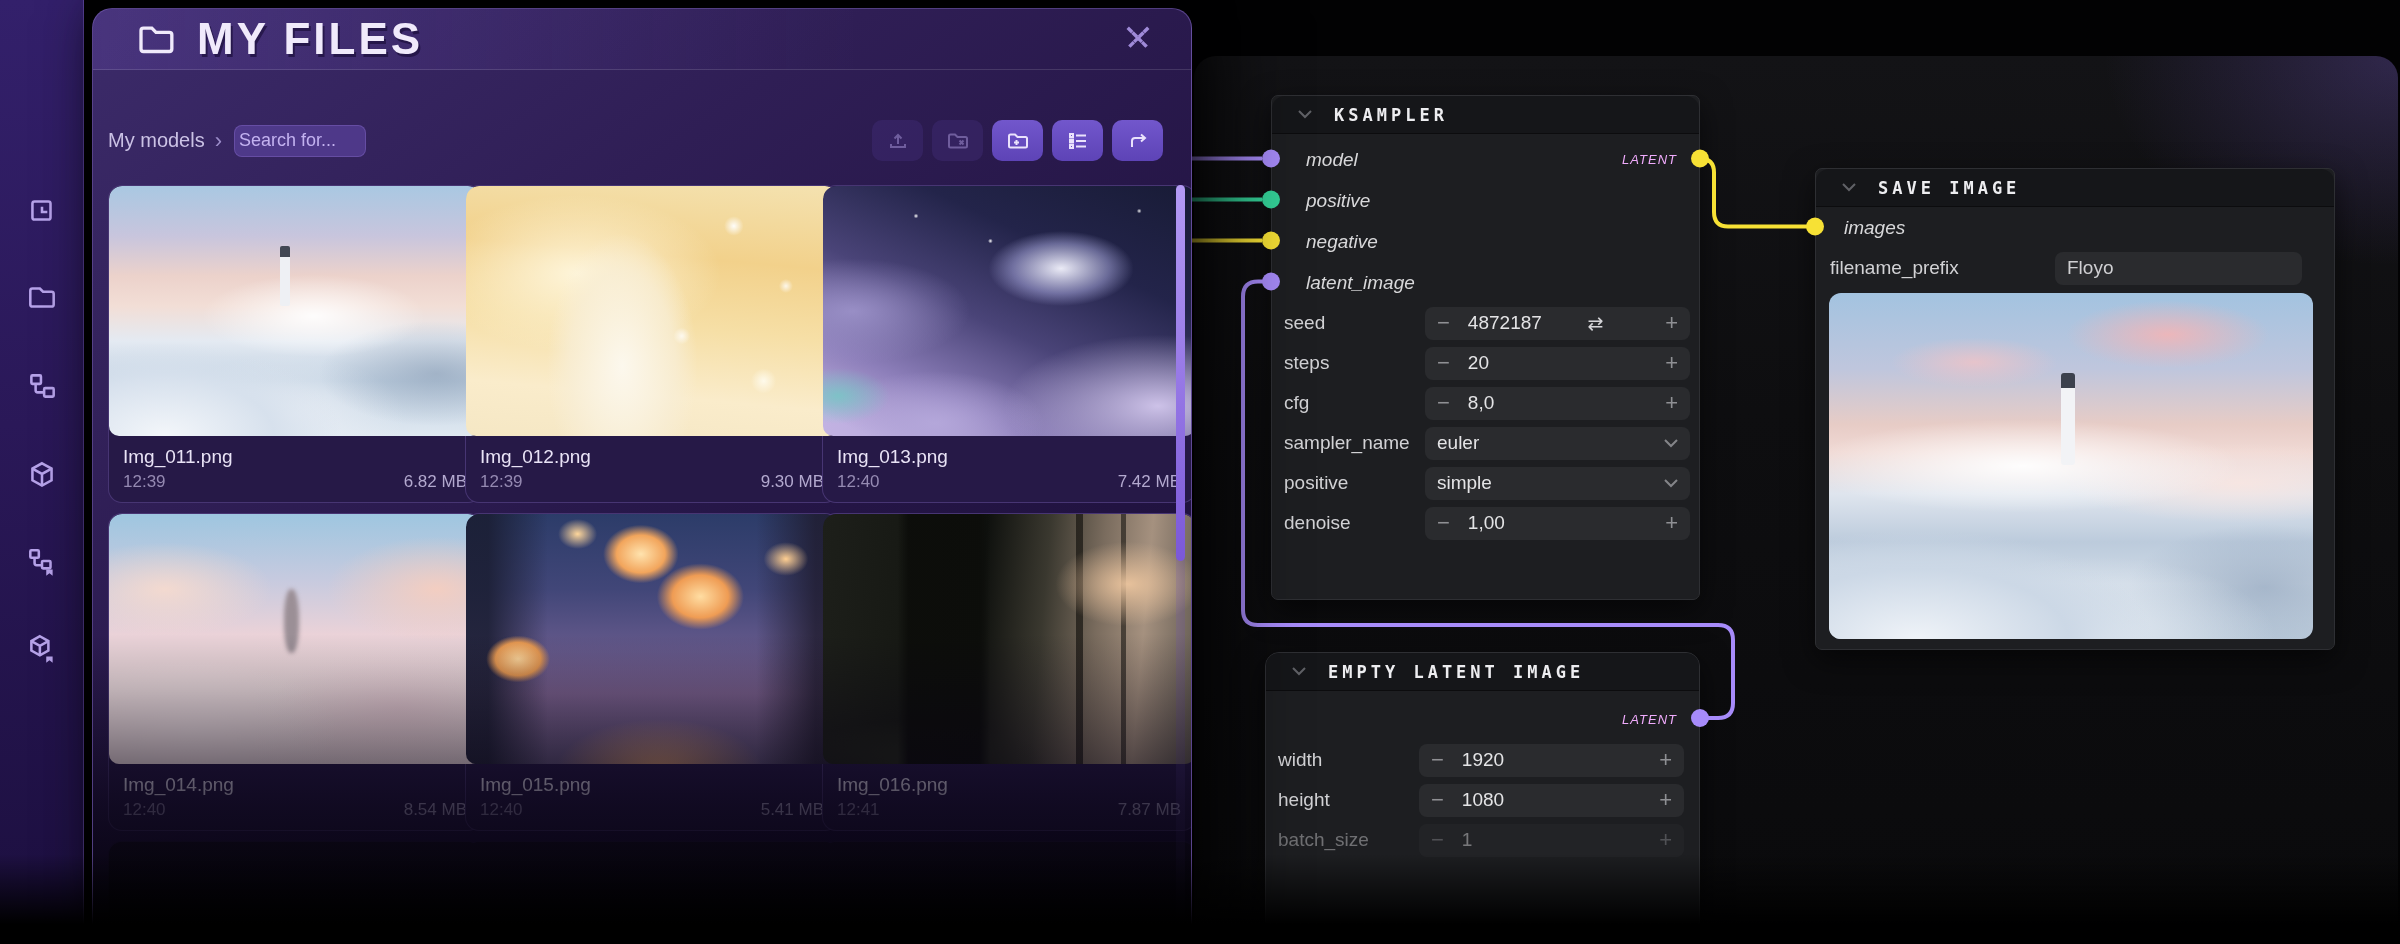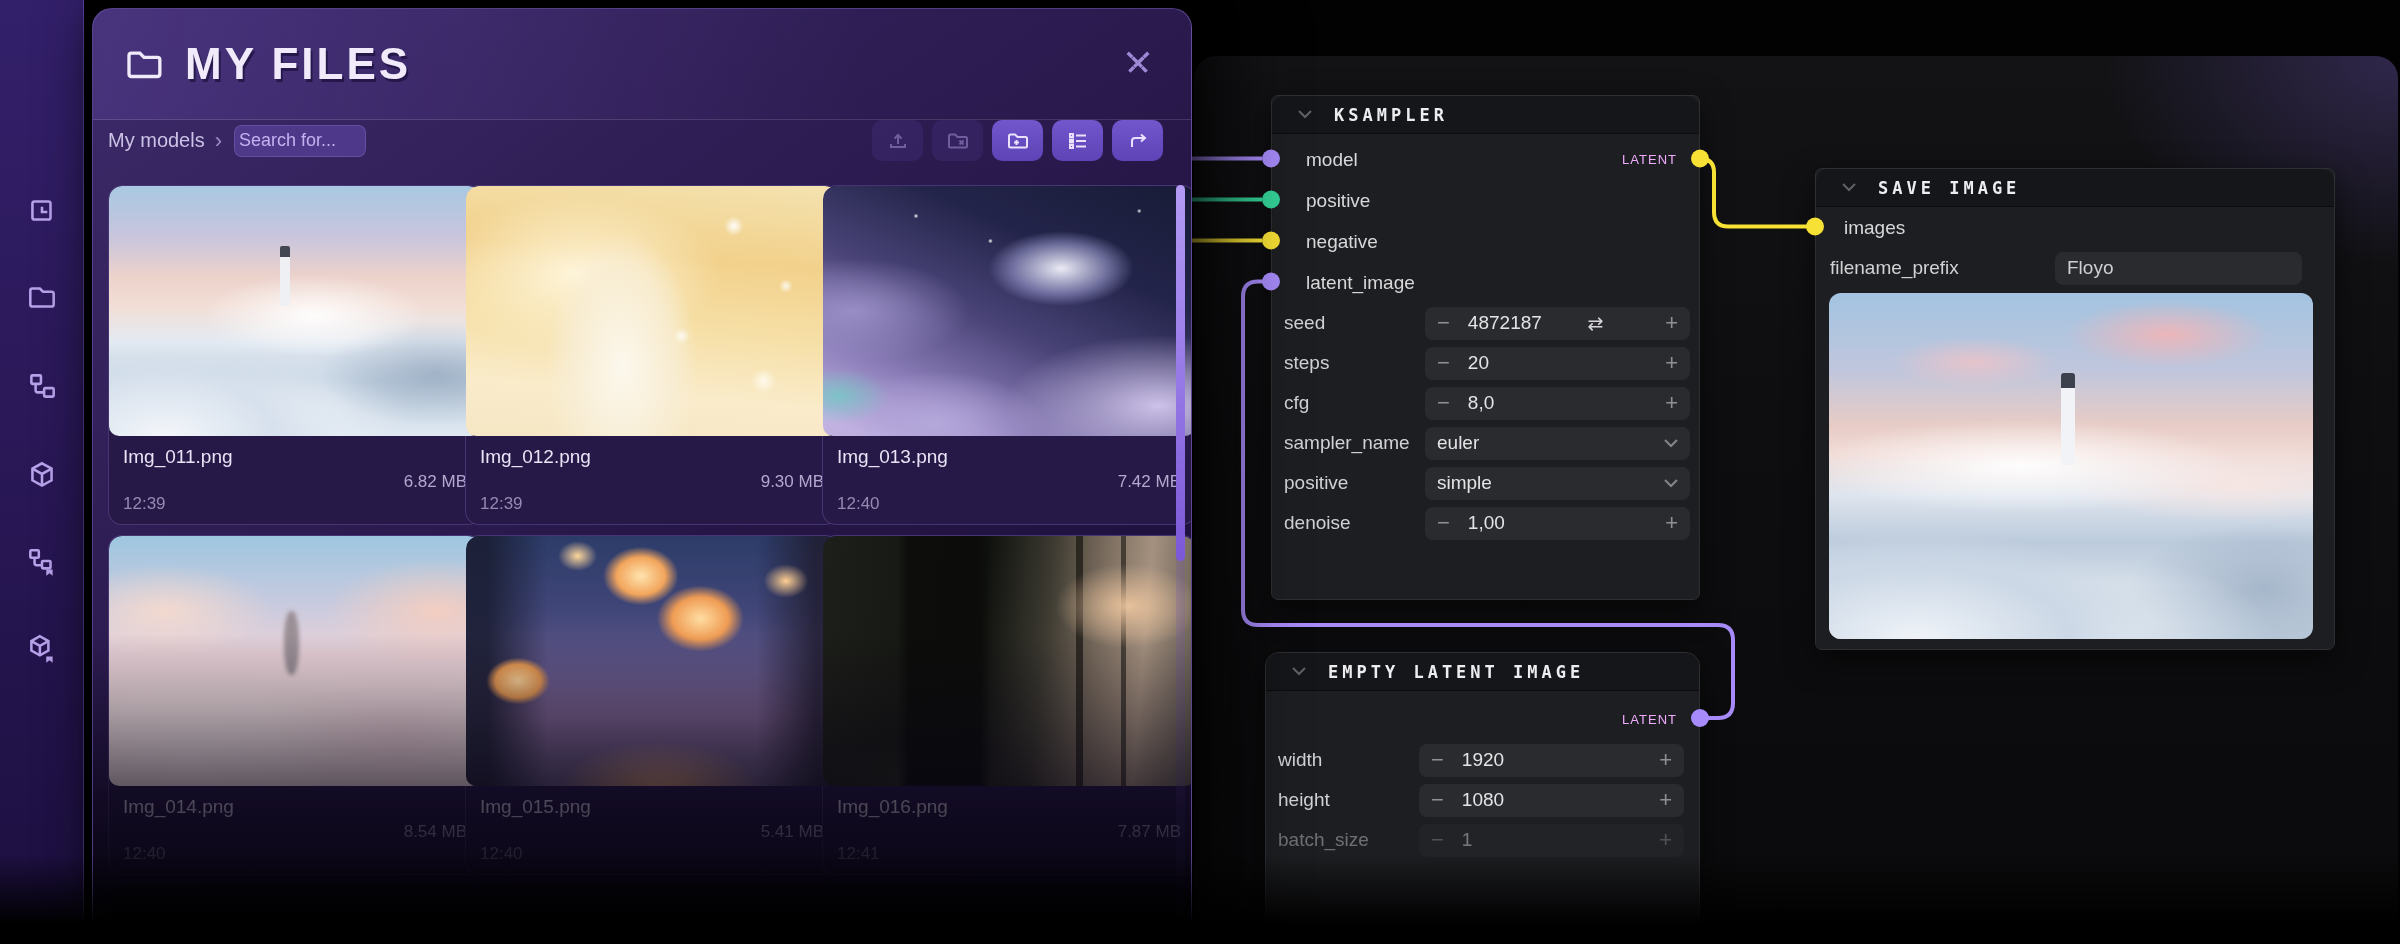--- a/index.html
+++ b/index.html
@@ -17,21 +17,21 @@
   svg.wires{position:absolute;left:0;top:0;z-index:30;pointer-events:none;}
   svg.wires path{fill:none;stroke-width:4px;}
 
   
   .node{position:absolute;background:#1d1e21;border:1px solid #2e2f33;border-radius:7px;z-index:20;
     box-shadow:0 10px 30px rgba(0,0,0,.55);}
   .node-header{height:38px;background:#151619;border-radius:13px 13px 0 0;border-bottom:1px solid #0c0c0e;
     display:flex;align-items:center;padding:0 0 0 26px;}
   .node-header .chev{margin-right:22px;opacity:.75;}
   .node-title{font-family:"DejaVu Sans Mono", monospace;font-weight:bold;font-size:17px;letter-spacing:4px;color:#ededf0;white-space:nowrap;}
-  .io-rows{padding-top:5px;}
+  .io-rows{padding-top:5px;font-style:italic;}
   .io-row{height:41px;display:flex;align-items:center;padding:0 22px 0 34px;font-size:19px;color:#d8d8da;}
   .io-row .out-label{margin-left:auto;font-size:13px;letter-spacing:1px;color:#f0abfc;}
   .param-row{height:40px;display:flex;align-items:center;padding-left:12px;}
   .param-row.dim{opacity:.45;}
   .plabel{width:141px;font-size:19px;color:#d2d2d5;white-space:nowrap;}
   .pbox{width:265px;height:33px;background:#2a2b2e;border-radius:8px;display:flex;align-items:center;
     padding:0 12px;color:#e4e4e6;font-size:19px;}
   .pbox .minus,.pbox .plus{color:#8f9094;font-size:22px;line-height:1;}
   .pbox .minus{margin-right:18px;}
   .pbox .plus{margin-left:auto;}
@@ -49,22 +49,22 @@
     background:linear-gradient(180deg,#33206b 0%,#2a1858 45%,#1c0f3f 100%);
     border-right:1px solid rgba(155,125,235,.4);}
   .side-btn{position:absolute;left:25px;width:34px;height:34px;color:#b7a3ea;background:none;border:none;padding:0;}
   .side-btn svg{width:34px;height:34px;}
 
   
   .panel{position:absolute;left:92px;top:8px;width:1100px;height:936px;z-index:50;overflow:hidden;
     border-radius:20px 20px 0 0;border:1px solid rgba(168,138,245,.38);border-bottom:none;
     background:linear-gradient(145deg,#3c2b6a 0%,#2f1e55 32%,#241545 60%,#1a0e37 100%);
     box-shadow:30px 0 80px rgba(0,0,0,.75), 0 0 40px rgba(0,0,0,.5);}
-  .panel-header{position:absolute;left:0;top:0;right:0;height:111px;display:flex;align-items:center;
-    padding:0 34px 0 28px;border-bottom:1px solid rgba(255,255,255,.13);
+  .panel-header{position:absolute;left:0;top:0;right:0;height:61px;display:flex;align-items:center;
+    padding:0 34px 0 40px;border-bottom:1px solid rgba(255,255,255,.13);
     background:linear-gradient(90deg,rgba(130,95,215,.18),rgba(60,40,110,0) 70%);}
   .title-wrap{display:flex;align-items:center;gap:18px;}
   .panel-title{font-size:44px;font-weight:bold;letter-spacing:3px;color:#f0eafb;margin:0;
     text-shadow:2px 3px 0 rgba(25,12,55,.65);white-space:nowrap;}
   .close-btn{margin-left:auto;background:none;border:none;padding:0;width:38px;height:38px;color:#9f8ad8;}
   .panel-controls{position:absolute;left:0;top:111px;right:0;height:41px;display:flex;align-items:center;padding:0 28px 0 15px;}
   .crumb{font-size:20px;color:#cbc2e5;white-space:nowrap;}
   .crumb-sep{color:#9b8cc9;font-size:22px;margin:0 12px 0 10px;}
   .crumb-sep::after{content:"\203A";}
   .search-box{width:132px;height:32px;border-radius:8px;background:rgba(92,68,160,.65);
@@ -75,21 +75,21 @@
     background:linear-gradient(180deg,#7257cc,#5d43b6);color:#eae2fc;padding:0;}
   .tool-btn svg{width:24px;height:24px;}
   .tool-btn.disabled{background:rgba(80,58,145,.35);color:#8674b8;opacity:.75;}
 
   .files{position:absolute;left:15px;top:176px;display:grid;grid-template-columns:repeat(3,340px);
     column-gap:17px;row-gap:10px;}
   .card{width:374px;border-radius:14px;background:#261947;border:1px solid rgba(148,118,220,.30);overflow:hidden;}
   .thumb{width:100%;height:250px;border-radius:13px 13px 10px 10px;position:relative;overflow:hidden;}
   .card .meta-name{margin:10px 14px 0;font-size:19px;color:#e9e3f6;white-space:nowrap;}
   .card .meta-sub{margin:4px 14px 10px;display:flex;justify-content:space-between;font-size:17px;}
-  .meta-time{color:#958ab2;margin-top:22px;}  .meta-size{color:#b3a9cf;}
+  .meta-time{color:#958ab2;}  .meta-size{color:#b3a9cf;}
   .card.stub{height:317px;background:#120b26;border-color:rgba(120,95,180,.18);}
   .card.stub .thumb{background:linear-gradient(180deg,#161021 0%,#0c0816 100%);}
 
   .scroll-track{position:absolute;right:6px;top:176px;bottom:8px;width:9px;border-radius:5px;background:rgba(110,80,190,.20);}
   .scroll-thumb{position:absolute;right:6px;top:176px;width:9px;height:376px;border-radius:5px;
     background:linear-gradient(180deg,#b49bf5,#7b58d8);}
   .panel-fade{position:absolute;left:0;right:0;bottom:0;height:310px;pointer-events:none;
     background:linear-gradient(180deg,rgba(10,5,22,0) 0%,rgba(8,4,18,.7) 55%,rgba(2,1,7,.97) 100%);}
   .page-fade{position:absolute;left:0;right:0;bottom:0;height:90px;z-index:90;pointer-events:none;
     background:linear-gradient(180deg,rgba(0,0,0,0) 0%,#000 78%);}

